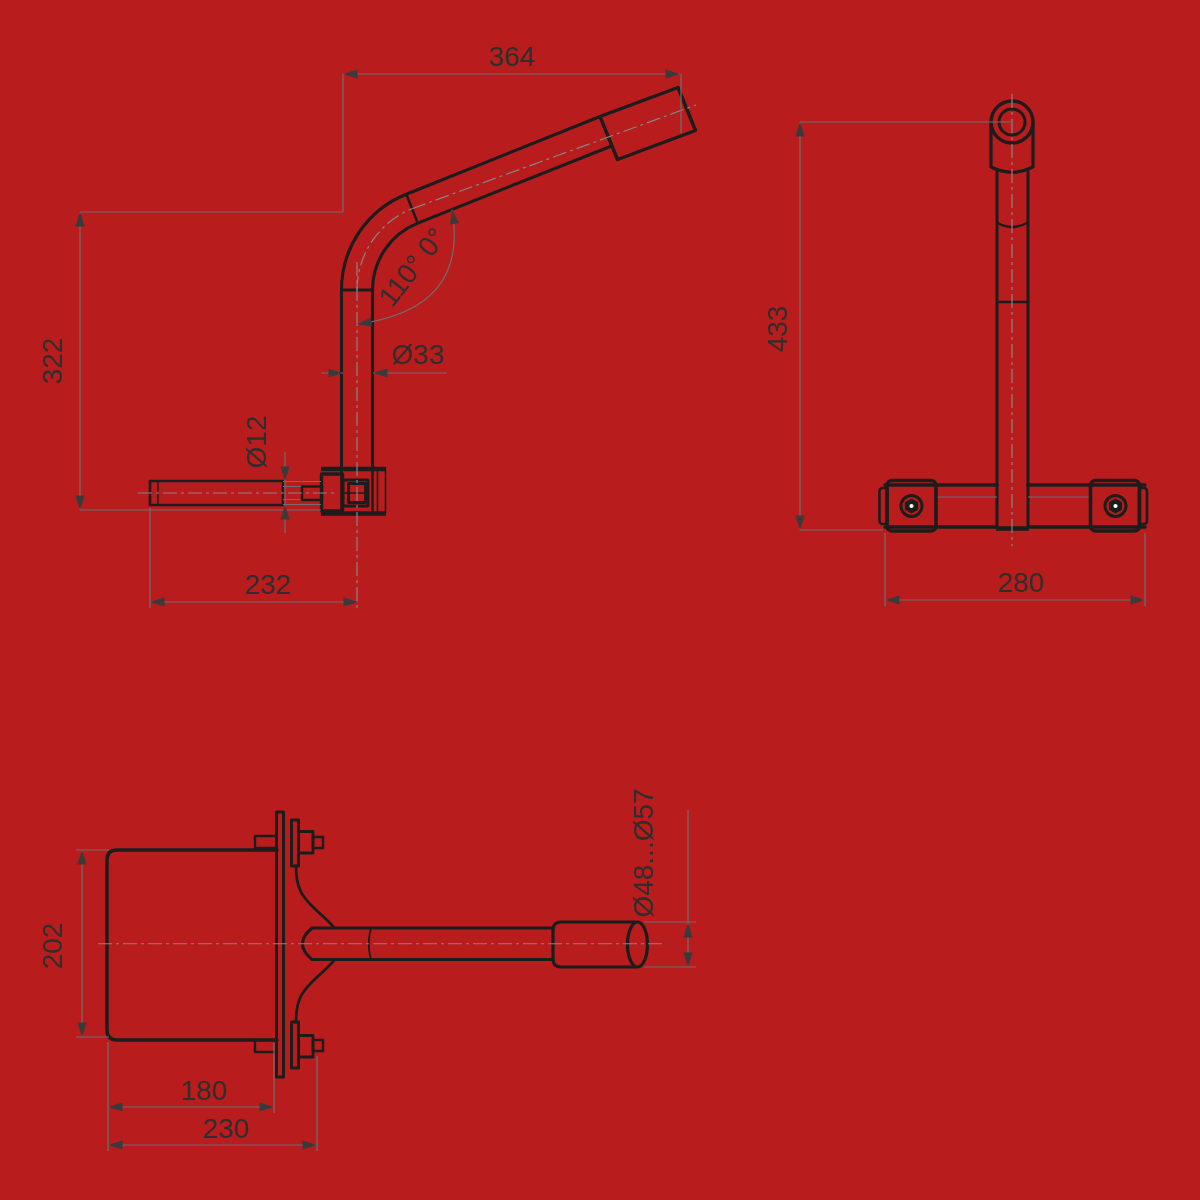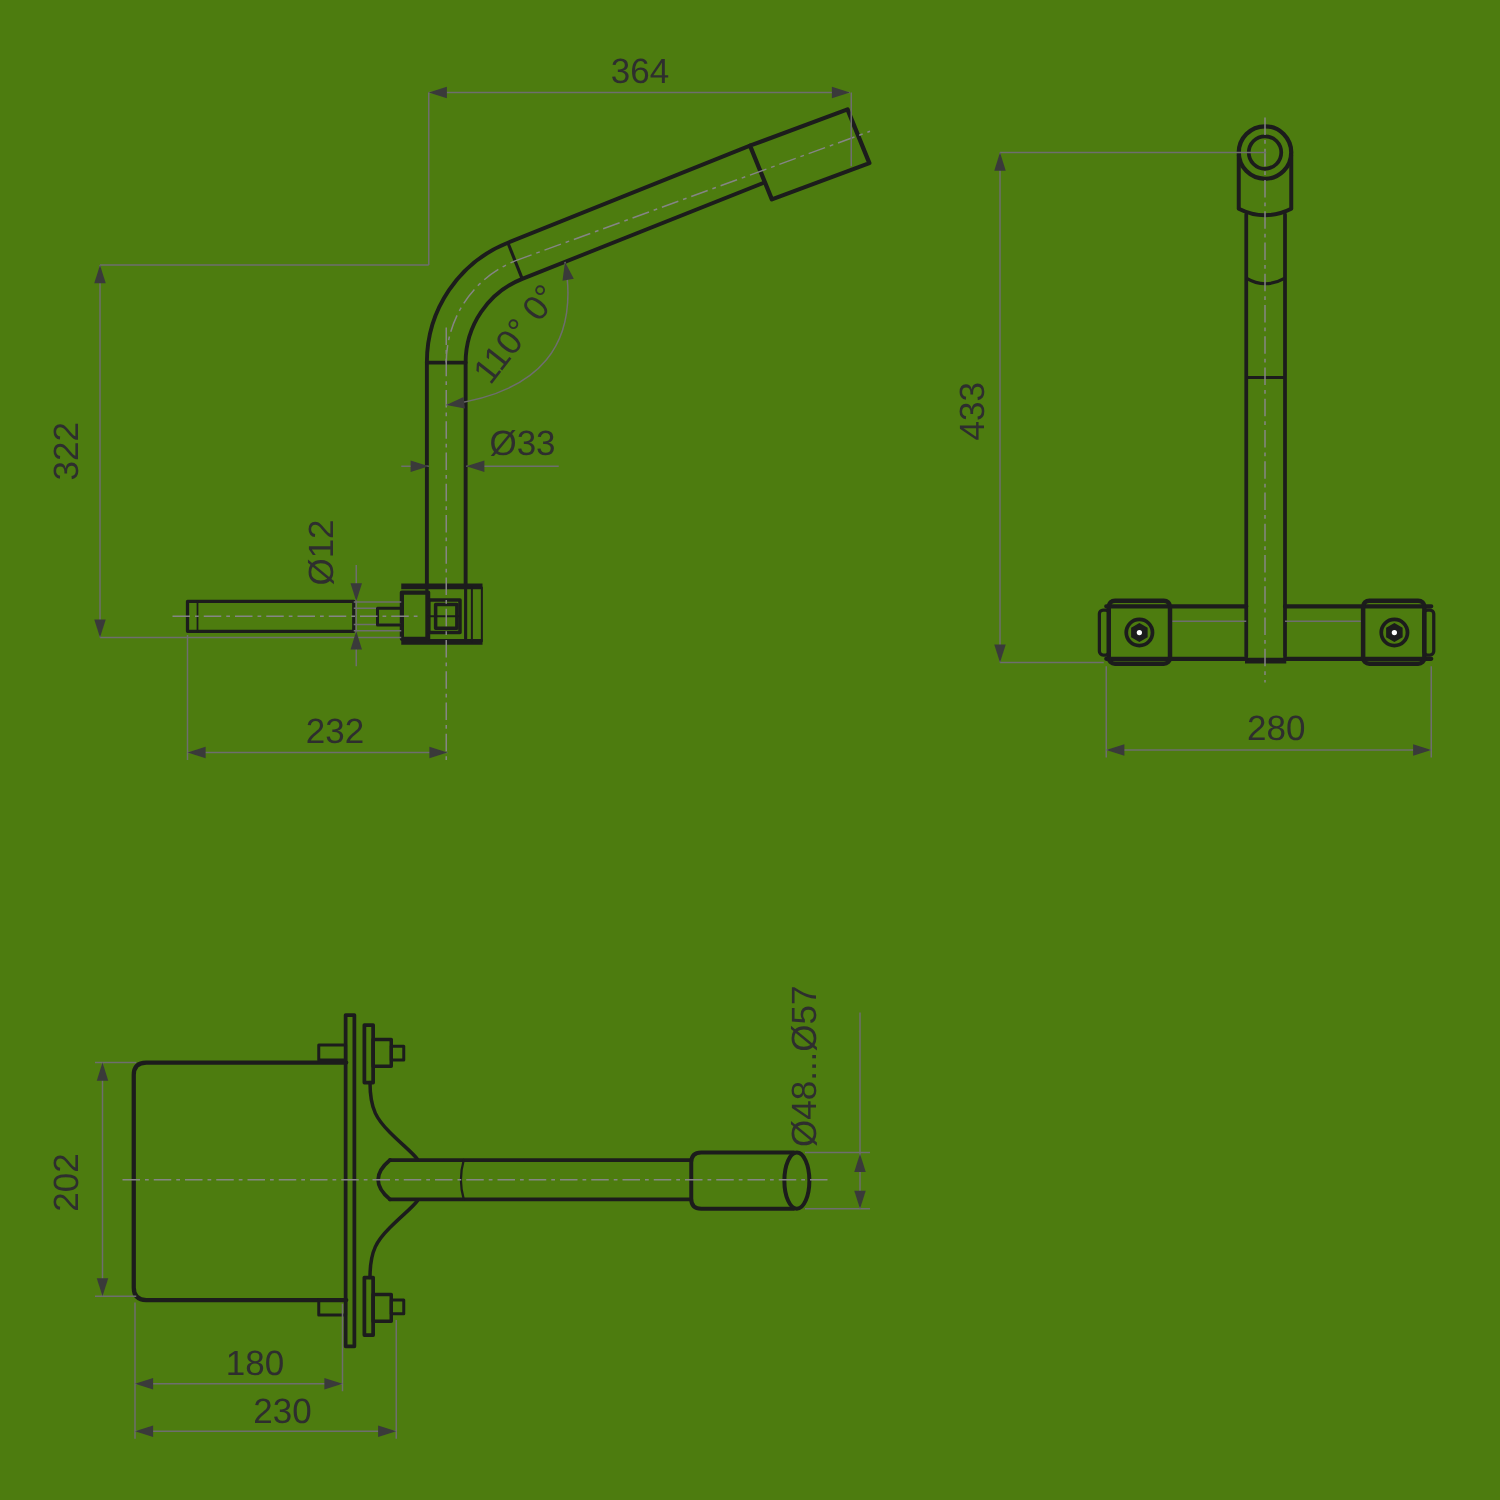--- a/index.html
+++ b/index.html
@@ -7,21 +7,21 @@
     padding: 0;
     background: #ffffff;
     width: 1200px;
     height: 1200px;
     font-family: "Liberation Sans", sans-serif;
   }
   .stage {
     position: relative;
     width: 1200px;
     height: 1200px;
-    background: #4d7c0f;
+    background: #b91c1c;
     overflow: hidden;
   }
   svg { display: block; }
   .outline  { stroke: #1c1c1c; fill: none; stroke-linejoin: round; stroke-linecap: round; }
   .heavy    { stroke: #1c1c1c; fill: none; stroke-width: 4.6; stroke-linecap: butt; }
   .medium   { stroke: #1c1c1c; fill: none; stroke-width: 2.5; stroke-linejoin: round; }
   .thin     { stroke: #6e6e6e; fill: none; stroke-width: 1.2; }
   .center   { stroke: #858585; fill: none; stroke-width: 1.2; stroke-dasharray: 14 4 3 4; }
   .dimline  { stroke: #6e6e6e; fill: none; stroke-width: 1.2; }
   .arrow    { fill: #3a3a3a; stroke: none; }

